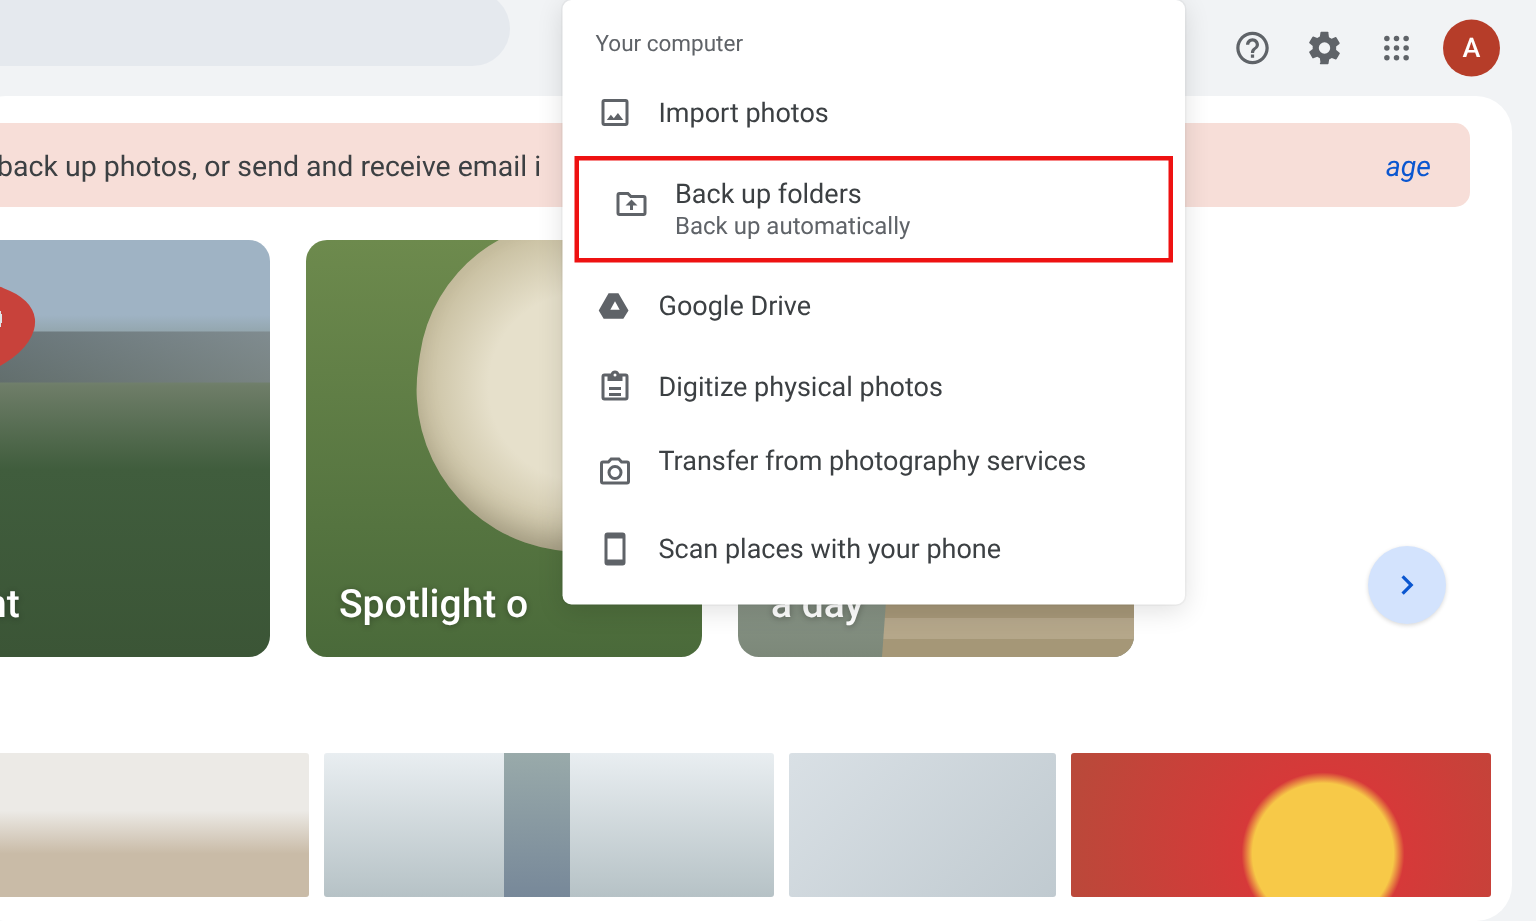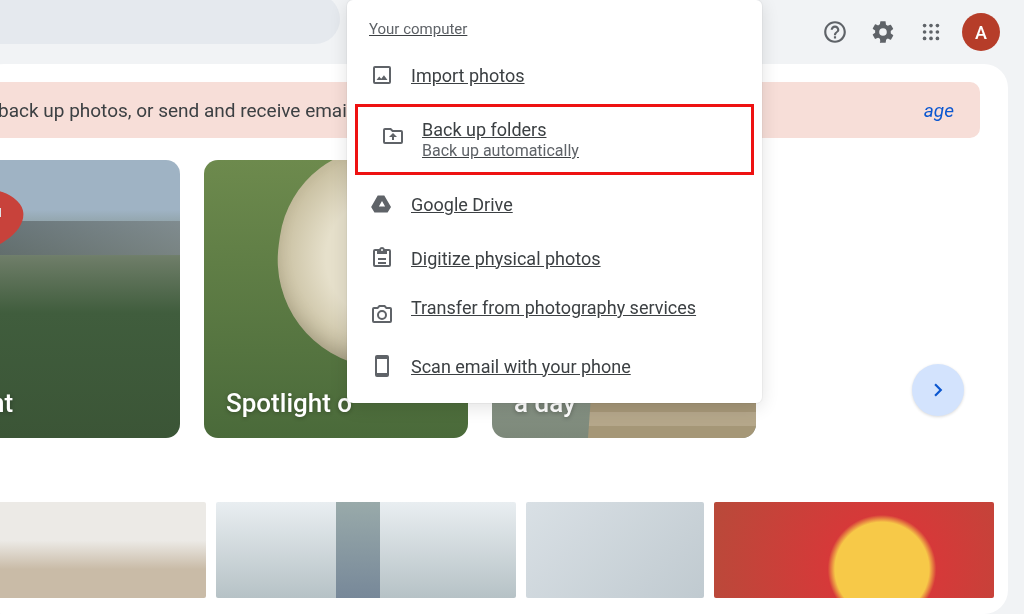--- a/index.html
+++ b/index.html
@@ -150,29 +150,28 @@
   }
   .ph.a { width: 268px; margin-left: -50px; background: linear-gradient(to top, #c9bba7 30%, #eceae6 60%); }
   .ph.b { width: 300px; background: linear-gradient(to bottom, #e9eef1, #b6c2c6); position:relative; }
   .ph.b::after { content:""; position:absolute; left:40%; top:0; width:44px; height:100%; background: linear-gradient(#9aa, #789); }
   .ph.c { width: 178px; background: linear-gradient(135deg,#d9e0e5,#c0cad0); }
   .ph.d { width: 280px; background: radial-gradient(circle at 60% 70%, #f7c948 26%, #d63939 30%, #b84a3a 100%); }
 
   
   .dropdown {
     position: absolute;
-    left: 347px;
+    left: 375px;
     top: 0;
     width: 415px;
     background: #ffffff;
     border-radius: 6px;
     box-shadow: 0 4px 18px rgba(0,0,0,0.12), 0 0 0 1px rgba(0,0,0,0.03);
     padding: 14px 0 10px 0;
     z-index: 10;
-    text-decoration: underline;
   }
   .dd-section-title {
     color: #5f6368;
     font-size: 15px;
     padding: 6px 20px 10px 22px;
   }
   .dd-item {
     display: flex;
     align-items: center;
     gap: 16px;
@@ -314,15 +313,15 @@
       <span>Transfer from photography services</span>
     </span>
   </div>
 
   <div class="dd-item">
     <span class="icon">
       <svg viewBox="0 0 24 24">
           <path d="M17 1H7a2 2 0 0 0-2 2v18a2 2 0 0 0 2 2h10a2 2 0 0 0 2-2V3a2 2 0 0 0-2-2zm0 18H7V5h10v14z"></path>
         </svg>
     </span>
-    <span>Scan email with your phone</span>
+    <span>Scan places with your phone</span>
   </div>
 </div>
 
 </body></html>

